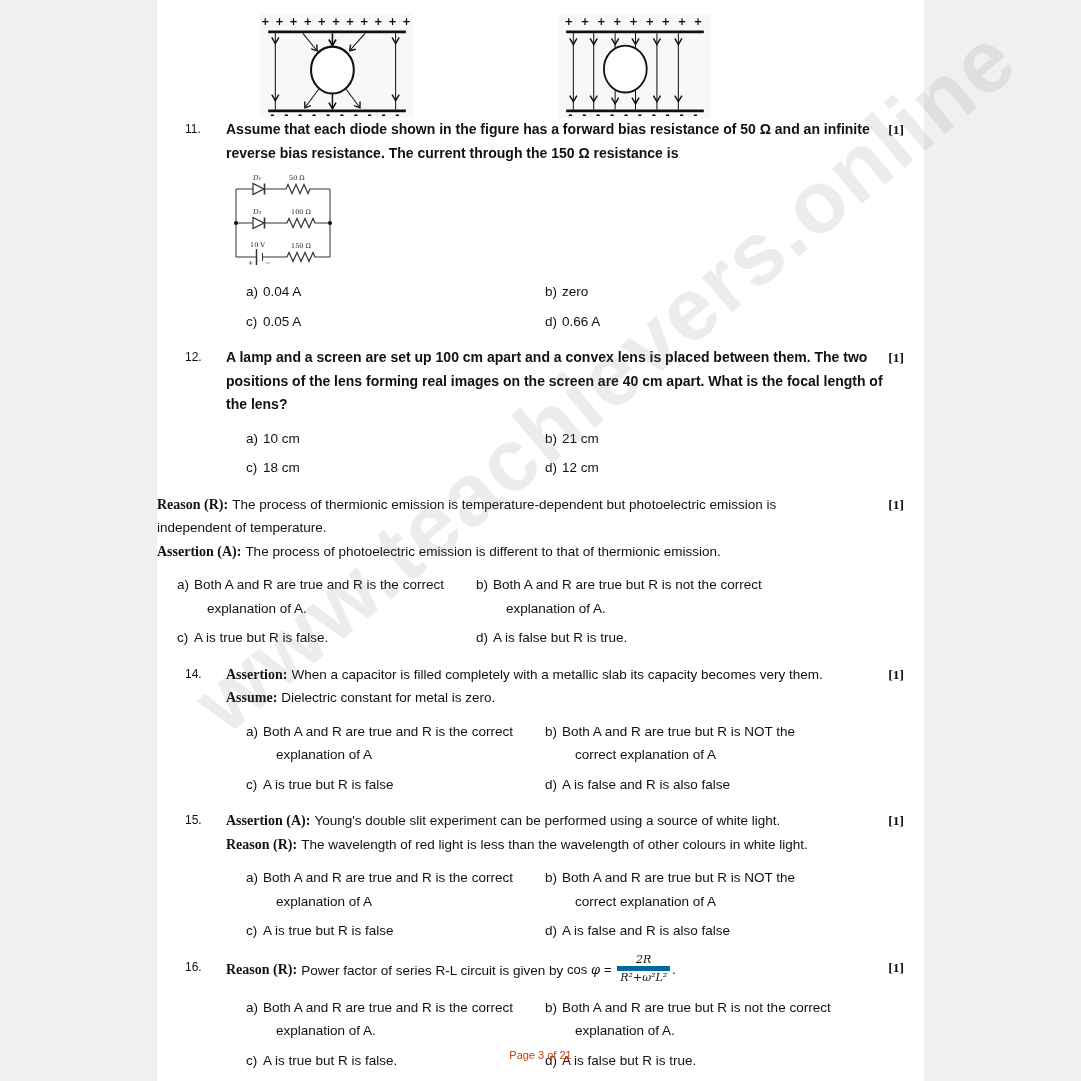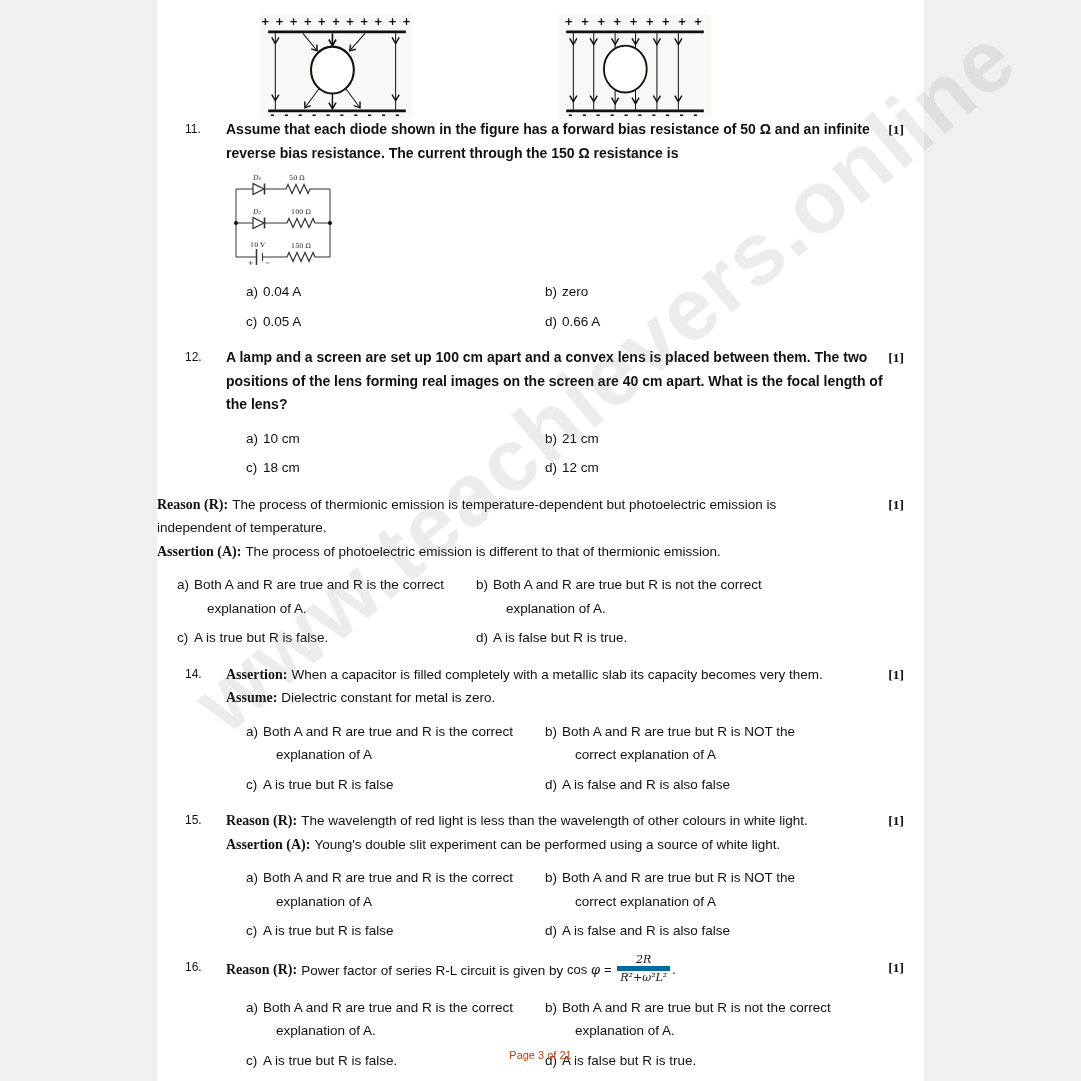--- a/index.html
+++ b/index.html
@@ -309,22 +309,22 @@
               <span class="opt-text">A is false and R is also false</span>
             </div>
         </div>
       </div>
       <div class="mark">[1]</div>
     </div>
 
     <div class="q">
       <div class="qnum">15.</div>
       <div class="qbody">
+        <p class="qline"><span class="alabel">Assertion (A):</span><span>Young's double slit experiment can be performed using a source of white light.</span></p>
         <p class="qline"><span class="alabel">Reason (R):</span><span>The wavelength of red light is less than the wavelength of other colours in white light.</span></p>
-        <p class="qline"><span class="alabel">Assertion (A):</span><span>Young's double slit experiment can be performed using a source of white light.</span></p>
         <div class="opts">
           <div class="opt">
               <span class="opt-label">a)</span>
               <span class="opt-text">Both A and R are true and R is the correct explanation of A</span>
             </div>
           <div class="opt">
               <span class="opt-label">b)</span>
               <span class="opt-text">Both A and R are true but R is NOT the correct explanation of A</span>
             </div>
           <div class="opt">

